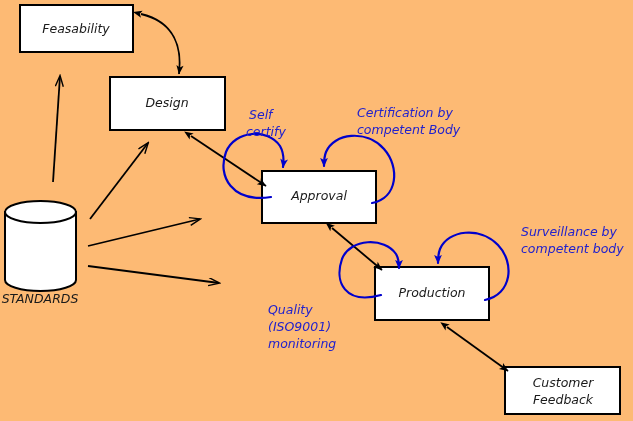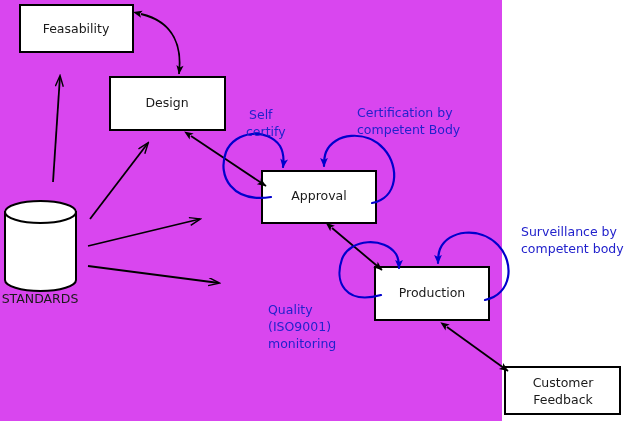--- a/index.html
+++ b/index.html
@@ -8,23 +8,24 @@
     background: #ffffff;
   }
   body {
     width: 633px;
     height: 421px;
     font-family: "DejaVu Sans", sans-serif;
     overflow: hidden;
   }
   #diagram-root {
     position: relative;
-    width: 502px;
+    width: 633px;
     height: 421px;
-    background: #d946ef;
+    background: #fdba74;
+    font-style: italic;
   }
   svg.canvas {
     position: absolute;
     top: 0;
     left: 0;
     width: 633px;
     height: 421px;
   }
   .node-box {
     fill: #ffffff;

